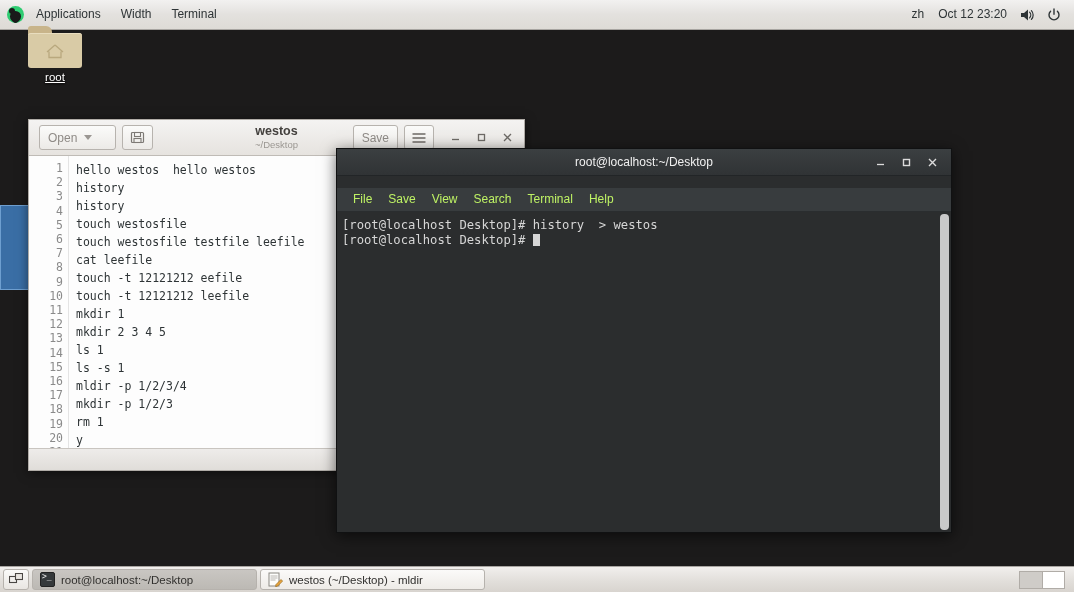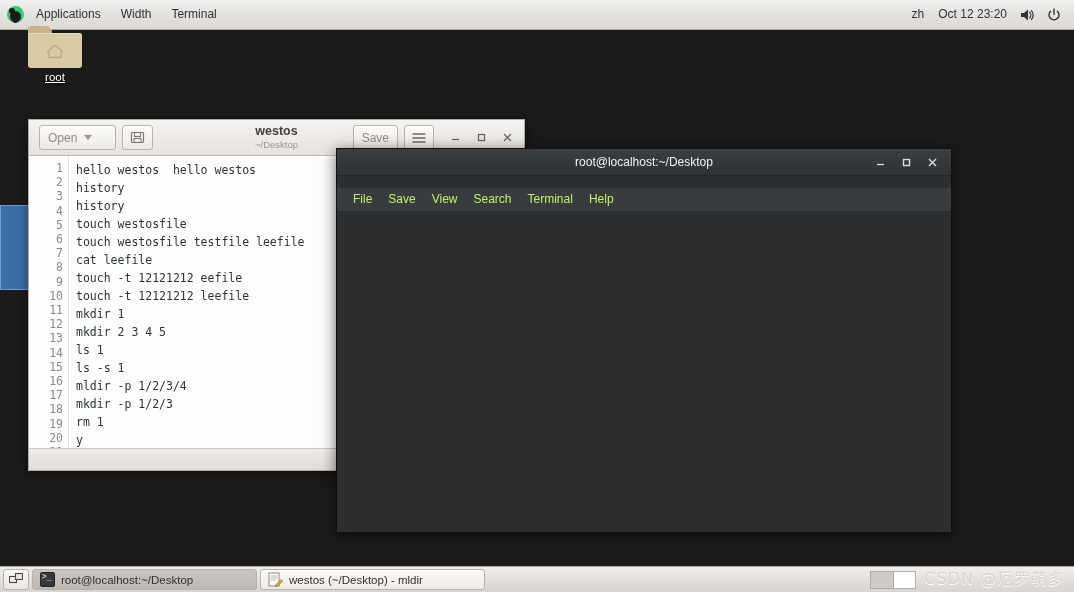--- a/index.html
+++ b/index.html
@@ -457,20 +457,27 @@
 
     <div id="term-menubar">
       <span>File</span>
       <span>Save</span>
       <span>View</span>
       <span>Search</span>
       <span>Terminal</span>
       <span>Help</span>
     </div>
 
+    <div id="term-body">
+      <div id="term-text">[root@localhost Desktop]# history  &gt; westos
+[root@localhost Desktop]# <span class="cursor-blk"></span></div>
+      <div id="term-scroll">
+        <div id="term-thumb"></div>
+      </div>
+    </div>
   </div>
 
   <div id="taskbar">
     <div class="tb-showdesk">
       <svg width="14" height="13" viewBox="0 0 14 13">
         <rect x="0.5" y="3.5" width="7" height="6" stroke="#4a4744" stroke-width="1.1" fill="none"></rect>
         <rect x="6.5" y="0.5" width="7" height="6" stroke="#4a4744" stroke-width="1.1" fill="#e9e6e2"></rect>
       </svg>
     </div>
 
@@ -488,17 +495,16 @@
         </svg>
       </span>
       <span>westos (~/Desktop) - mldir</span>
     </div>
 
     <div id="tb-right">
       <div id="workspaces">
         <div class="ws"></div>
         <div class="ws on"></div>
       </div>
-      <div id="watermark">CSDN @厄罗萌多</div>
     </div>
   </div>
 
 </div>
 
 </body></html>

